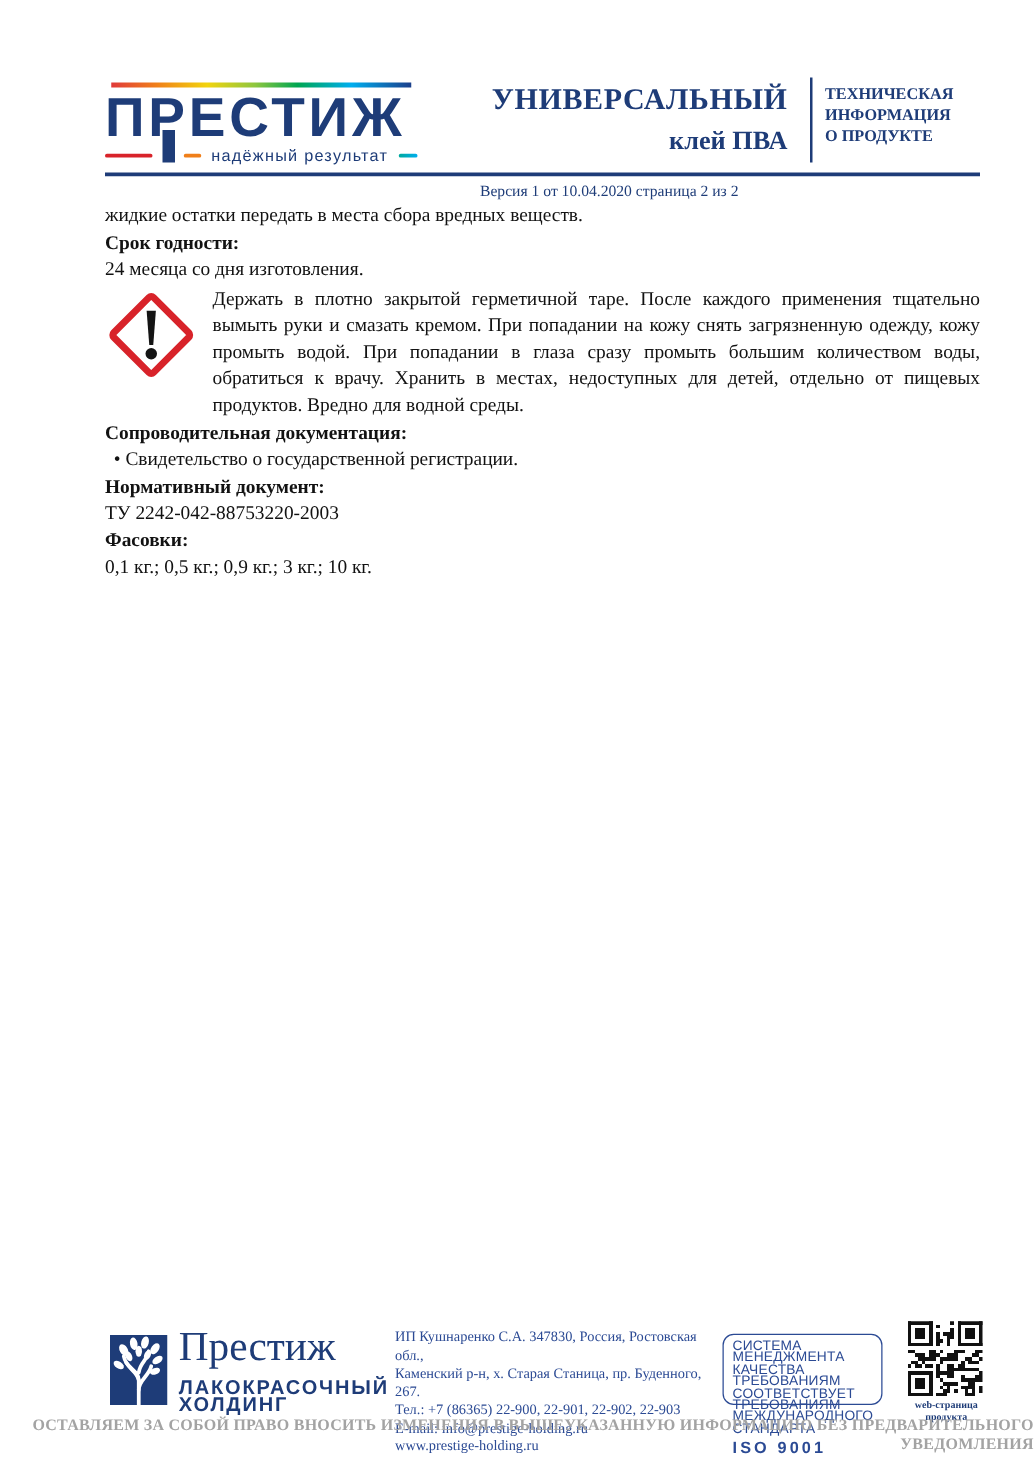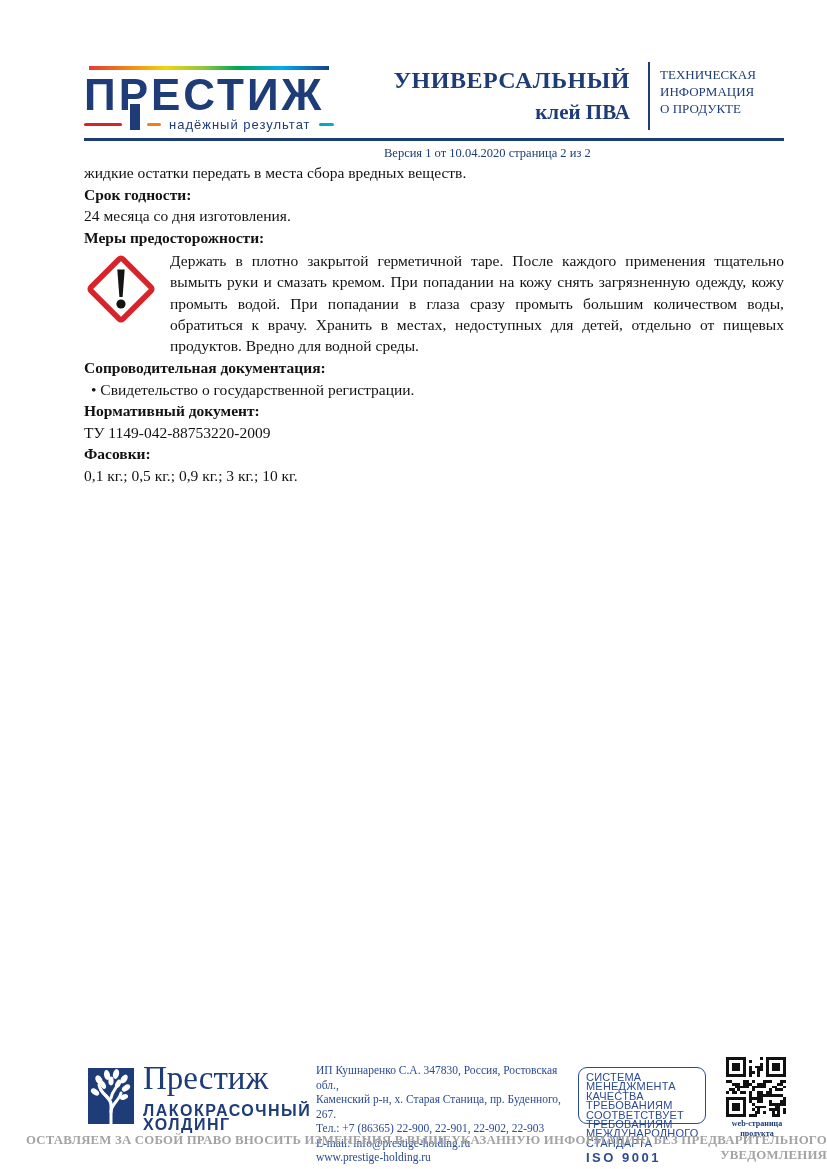--- a/index.html
+++ b/index.html
@@ -26,21 +26,21 @@
     letter-spacing:1px;white-space:nowrap;margin-right:8px;}
   .dash-teal{flex:1;background:linear-gradient(90deg,#00a99d,#00aeef);}
 
   .product-title{position:absolute;left:380px;top:66px;width:250px;text-align:right;color:var(--navy);}
   .product-title .t1{font-size:24px;font-weight:bold;letter-spacing:.5px;line-height:28px;}
   .product-title .t2{font-size:21px;font-weight:bold;margin-top:6px;line-height:24px;}
 
   .header-divider{position:absolute;left:648px;top:62px;width:2px;height:68px;background:var(--navy);}
 
   .doc-type{position:absolute;left:660px;top:66px;width:130px;color:var(--navy);
-    font-weight:normal;font-size:13px;line-height:17px;}
+    font-weight:bold;font-size:13px;line-height:17px;}
 
   .header-rule{position:absolute;left:84px;top:138px;width:700px;height:3px;background:var(--navy);}
   .version-line{position:absolute;left:384px;top:146px;width:400px;text-align:left;
     font-size:12.5px;color:var(--navy);}
 
   
   .doc-body{position:absolute;left:84px;top:162px;width:700px;font-size:15.5px;line-height:21.5px;}
   .doc-body .h{font-weight:bold;}
   .bullet-line{padding-left:7px;}
   .warning-row{display:flex;align-items:flex-start;margin:2px 0 1px 0;}
@@ -101,41 +101,40 @@
 
   <div class="header-rule"></div>
   <div class="version-line">Версия 1 от 10.04.2020 страница 2 из 2</div>
 
   <div class="doc-body">
     <div>жидкие остатки передать в места сбора вредных веществ.</div>
 
     <div class="h">Срок годности:</div>
     <div>24 месяца со дня изготовления.</div>
 
-    <div class="h">Меры предосторожности:</div>
 
     <div class="warning-row">
       <div class="warning-icon">
         <svg viewBox="0 0 74 74" width="74" height="74">
           <rect x="14.5" y="14.5" width="45" height="45" rx="2.5" transform="rotate(45 37 37)" fill="#ffffff" stroke="#d8232a" stroke-width="5.5"></rect>
           <path d="M33.3 17.5 h7.4 l-2.1 27.5 h-3.2 z" fill="#141414"></path>
           <circle cx="37" cy="52" r="4.6" fill="#141414"></circle>
         </svg>
       </div>
       <div class="warning-text">Держать в плотно закрытой герметичной таре. После каждого применения тщательно вымыть руки и смазать кремом. При попадании на кожу снять загрязненную одежду, кожу промыть водой. При попадании в глаза сразу промыть большим количеством воды, обратиться к врачу. Хранить в местах, недоступных для детей, отдельно от пищевых продуктов. Вредно для водной среды.</div>
     </div>
 
     <div class="h">Сопроводительная документация:</div>
     <div class="bullet-line">
       <span>•</span>
       <span>Свидетельство о государственной регистрации.</span>
     </div>
 
     <div class="h">Нормативный документ:</div>
-    <div>ТУ 1149-042-88753220-2009</div>
+    <div>ТУ 2242-042-88753220-2003</div>
 
     <div class="h">Фасовки:</div>
     <div>0,1 кг.; 0,5 кг.; 0,9 кг.; 3 кг.; 10 кг.</div>
   </div>
 
   <div class="footer">
 
     <div class="tree-logo">
       <svg viewBox="0 0 46 56" width="46" height="56">
         <rect width="46" height="56" fill="#1e3c78"></rect>

